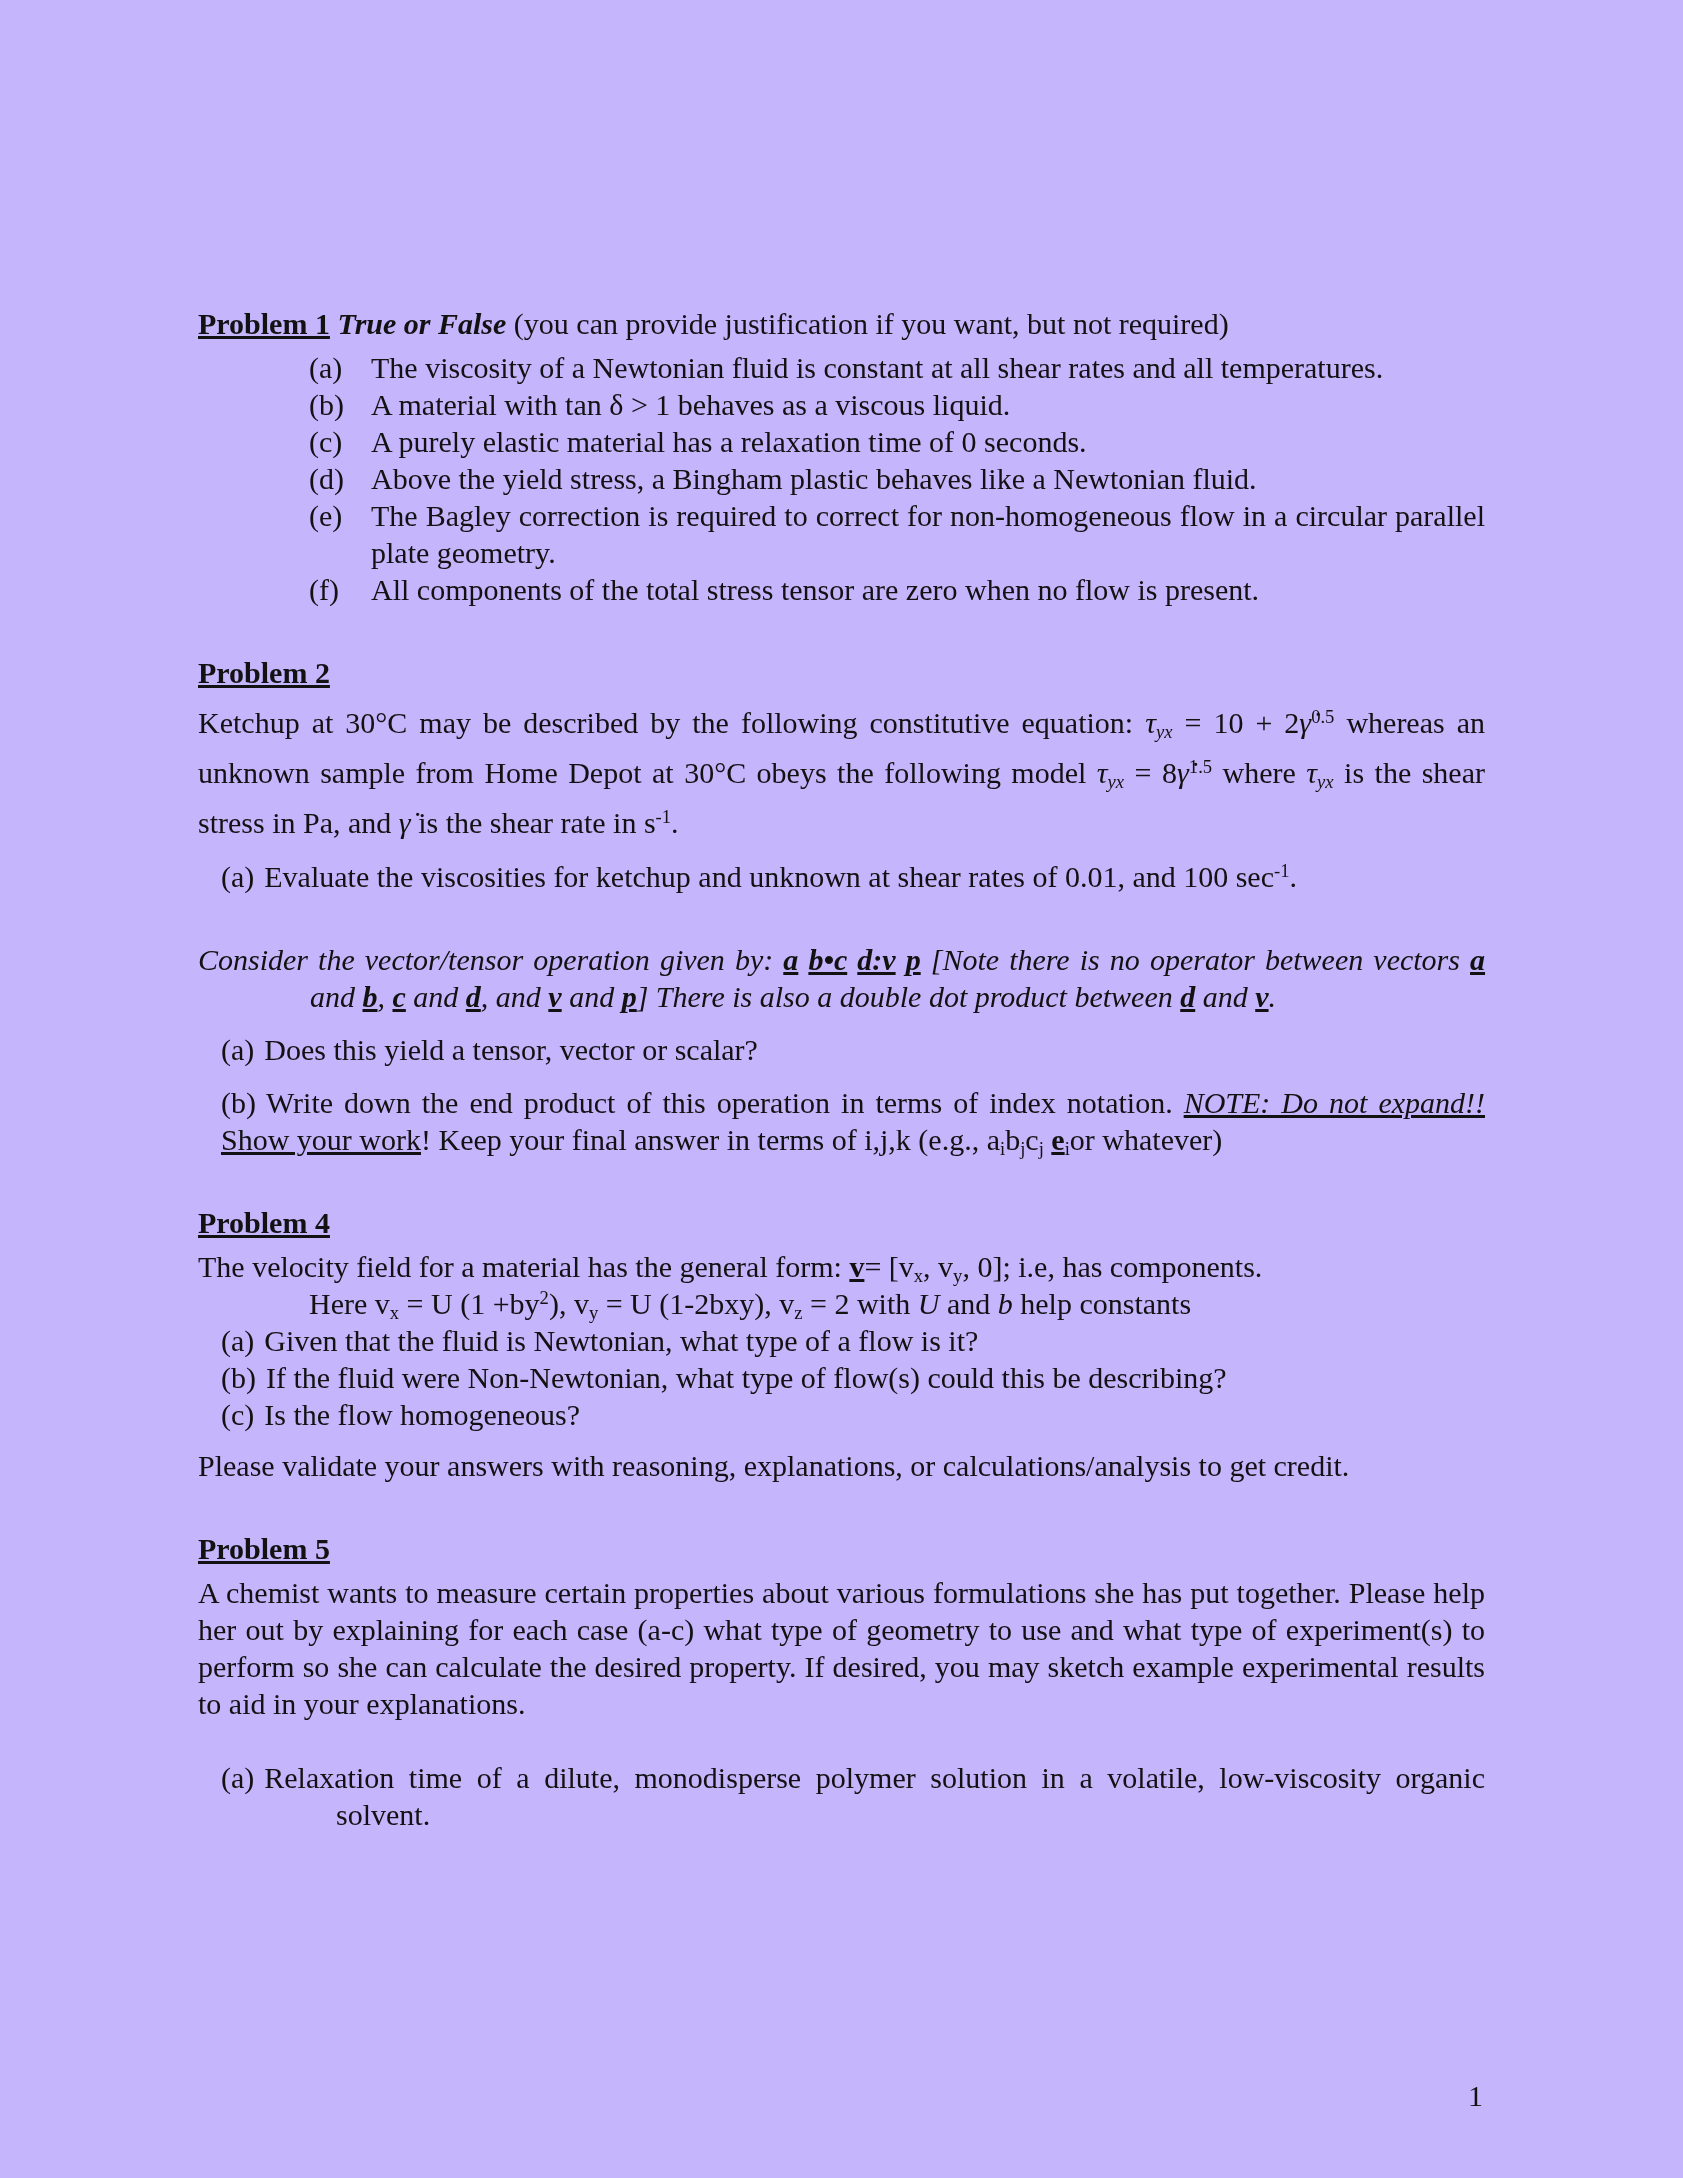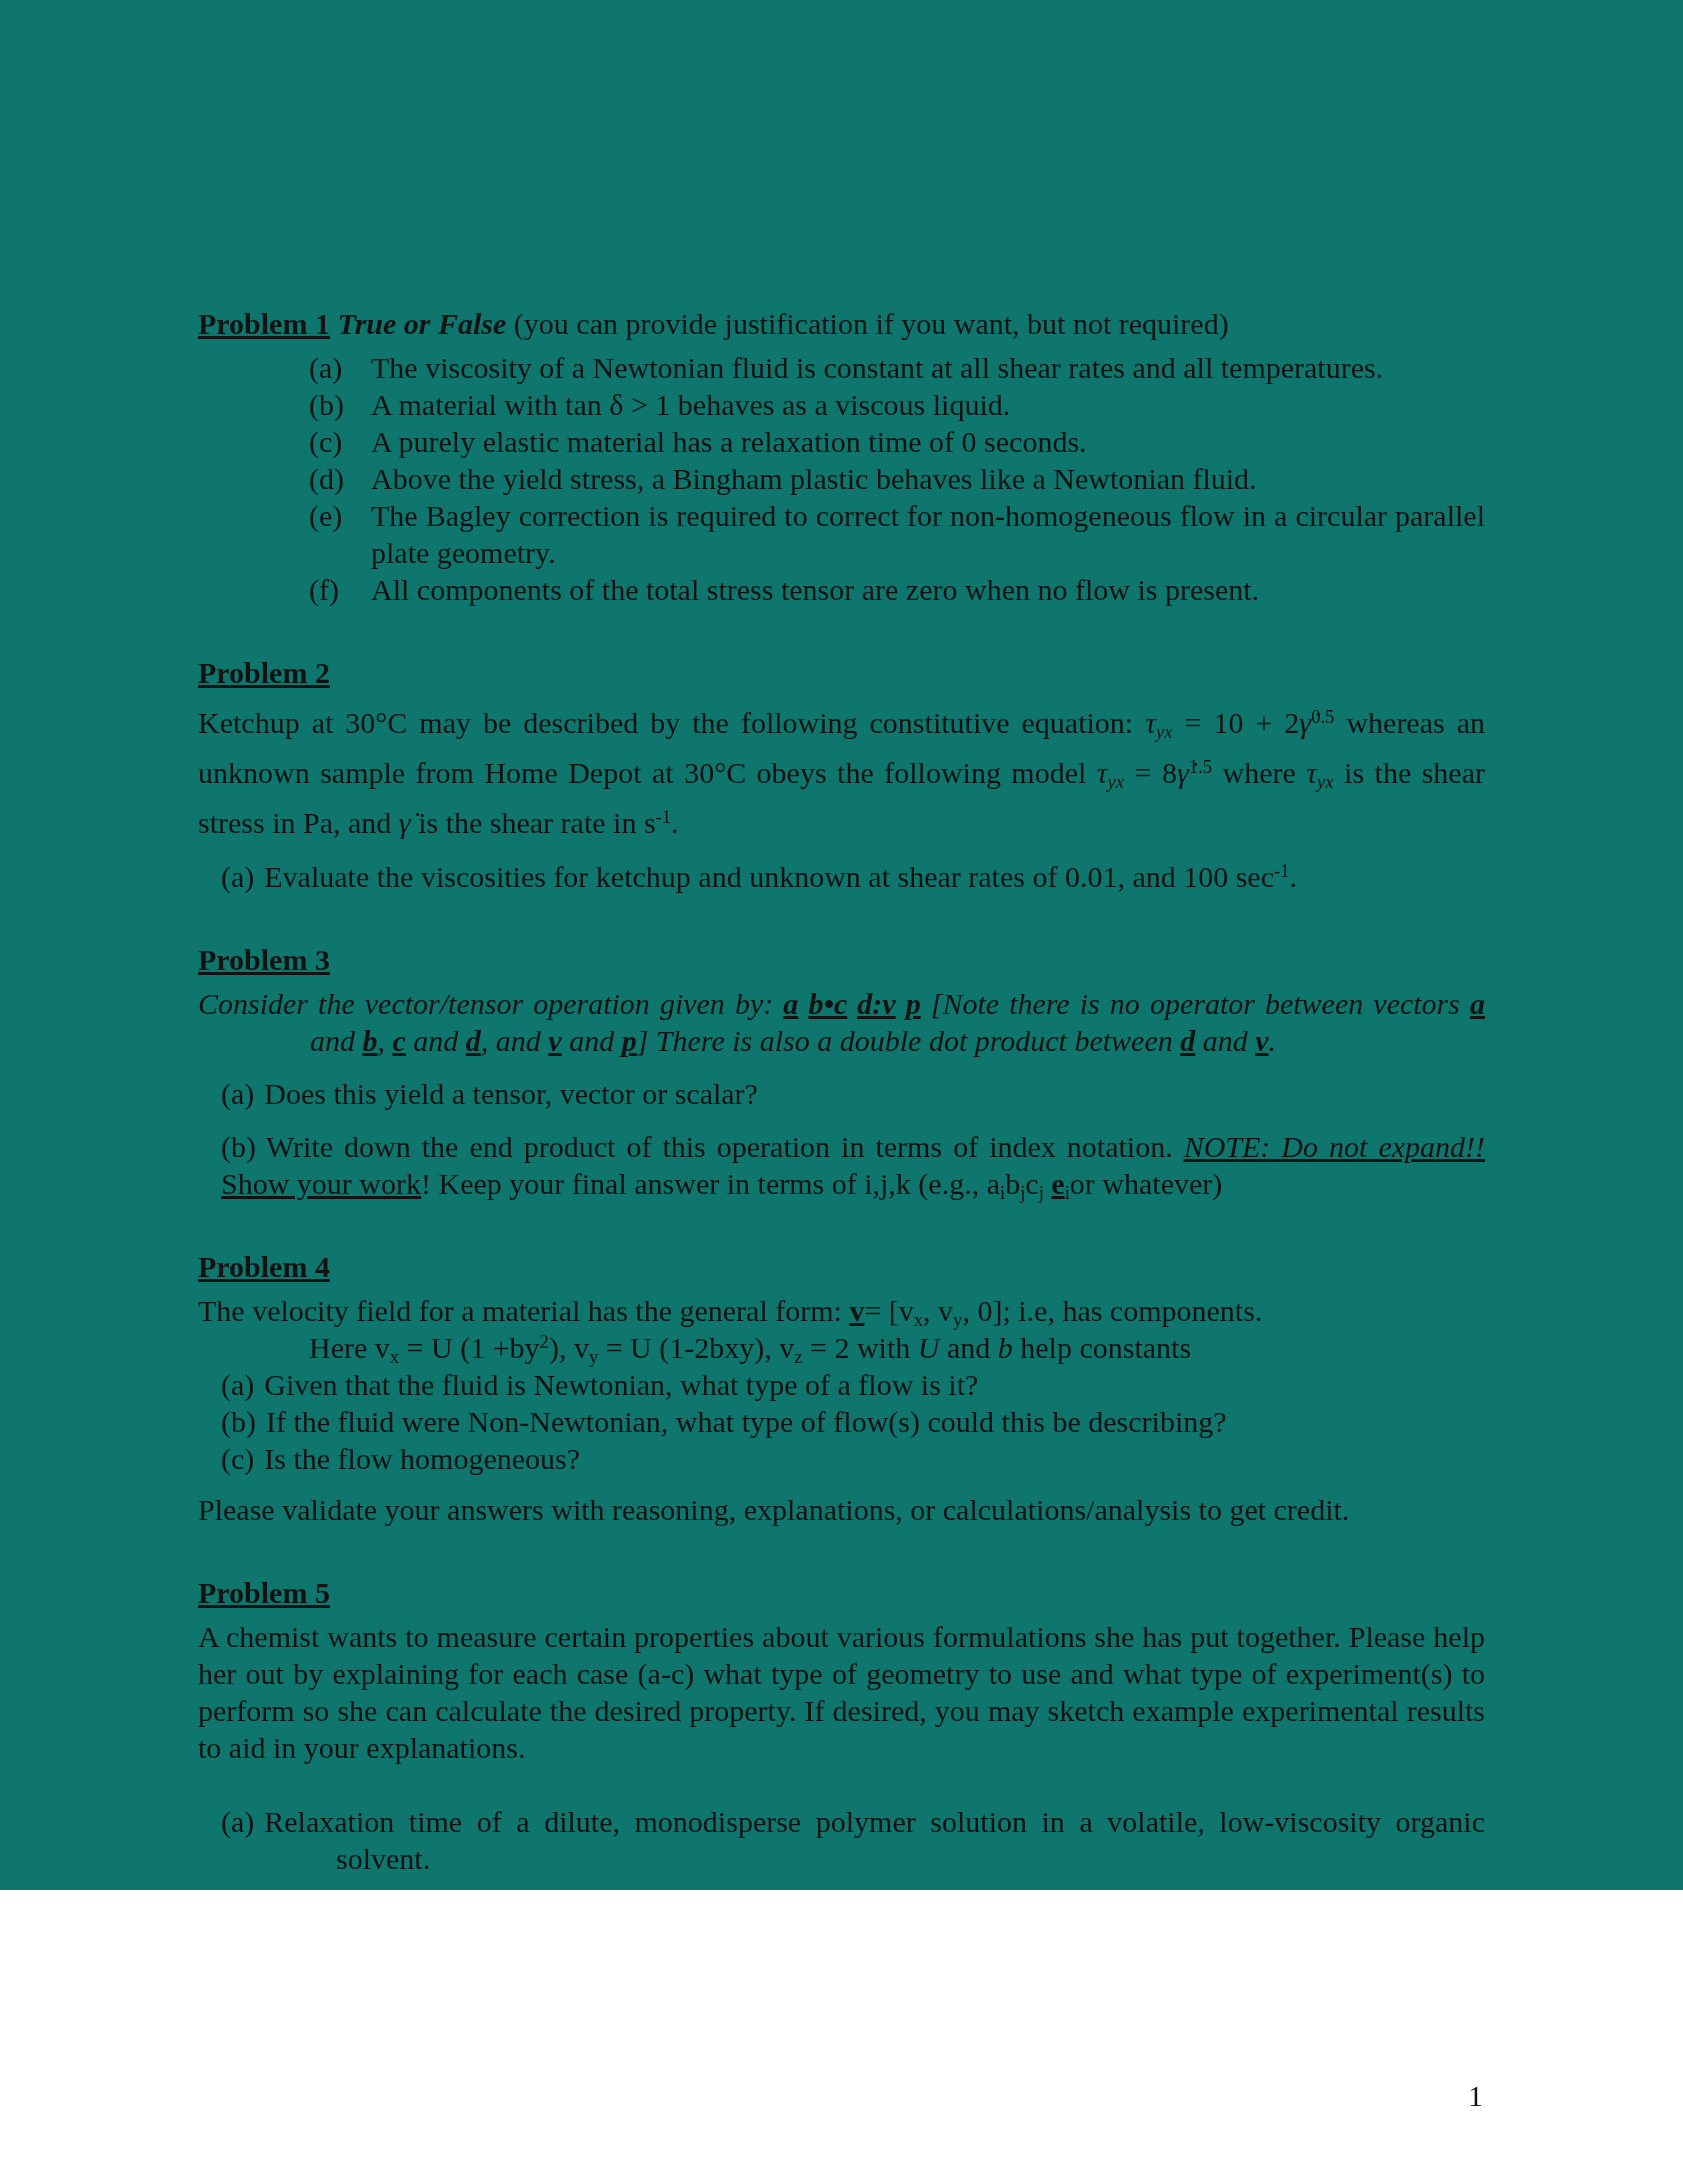--- a/index.html
+++ b/index.html
@@ -4,22 +4,22 @@
 <style>
   * { margin: 0; padding: 0; box-sizing: border-box; }
   html, body { background: #ffffff; }
   body {
     width: 1683px; height: 2178px;
     font-family: "Liberation Serif", serif;
     color: #121212;
   }
   .page {
     position: relative;
-    width: 1683px; height: 1890px;
-    background: #0f766e;
+    width: 1683px; height: 2178px;
+    background: #c4b5fd;
     padding: 305px 198px 8px 198px;
     font-size: 30px;
     line-height: 37px;
   }
   .problem { margin-bottom: 46px; }
   .heading { margin-bottom: 7px; }
 
   
   .seg-b { font-weight: 700; }
   .seg-i { font-style: italic; }
@@ -94,21 +94,20 @@
 
   <section class="problem p2">
     <p class="heading"><span class="seg-b seg-u">Problem 2</span></p>
     <p class="eqpar"><span>Ketchup at 30°C may be described by the following constitutive equation: </span><span class="seg-i">τ</span><span class="seg-i seg-sub">yx</span><span> = 10 + 2</span><span class="seg-i">γ̇</span><span class="seg-sup">0.5</span><span> whereas an unknown sample from Home Depot at 30°C obeys the following model </span><span class="seg-i">τ</span><span class="seg-i seg-sub">yx</span><span> = 8</span><span class="seg-i">γ̇</span><span class="seg-sup">1.5</span><span> where </span><span class="seg-i">τ</span><span class="seg-i seg-sub">yx</span><span> is the shear stress in Pa, and </span><span class="seg-i">γ̇</span><span> is the shear rate in s</span><span class="seg-sup">-1</span><span>.</span></p>
     <div class="blist">
       <p class="bitem"><span class="lbl-inline">(a)</span><span><span>Evaluate the viscosities for ketchup and unknown at shear rates of 0.01, and 100 sec</span><span class="seg-sup">-1</span><span>.</span></span></p>
     </div>
   </section>
 
   <section class="problem p3">
-    <p class="heading"><span class="seg-b seg-u">Problem 3</span></p>
     <p class="hangpar"><span>Consider the vector/tensor operation given by: </span><span class="seg-b seg-u">a</span><span> </span><span class="seg-b seg-u">b•c</span><span> </span><span class="seg-b seg-u">d:v</span><span> </span><span class="seg-b seg-u">p</span><span>  [Note there is no operator between vectors </span><span class="seg-b seg-u">a</span><span> and </span><span class="seg-b seg-u">b</span><span>, </span><span class="seg-b seg-u">c</span><span> and </span><span class="seg-b seg-u">d</span><span>, and </span><span class="seg-b seg-u">v</span><span> and </span><span class="seg-b seg-u">p</span><span>] There is also a double dot product between </span><span class="seg-b seg-u">d</span><span> and </span><span class="seg-b seg-u">v</span><span>.</span></p>
     <div class="blist">
       <p class="bitem"><span class="lbl-inline">(a)</span><span><span>Does this yield a tensor, vector or scalar?</span></span></p>
       <p class="bitem"><span class="lbl-inline">(b)</span><span><span>Write down the end product of this operation in terms of index notation. </span><span class="seg-i seg-u">NOTE: Do not expand!!</span><span> </span><span class="seg-u">Show your work</span><span>! Keep your final answer in terms of i,j,k (e.g., a</span><span class="seg-sub">i</span><span>b</span><span class="seg-sub">j</span><span>c</span><span class="seg-sub">j</span><span> </span><span class="seg-b seg-u">e</span><span class="seg-sub">i</span><span>or whatever)</span></span></p>
     </div>
   </section>
 
   <section class="problem p4">
     <p class="heading"><span class="seg-b seg-u">Problem 4</span></p>
     <p><span>The velocity field for a material has the general form: </span><span class="seg-b seg-u">v</span><span>= [v</span><span class="seg-sub">x</span><span>, v</span><span class="seg-sub">y</span><span>, 0]; i.e, has components.</span></p>

